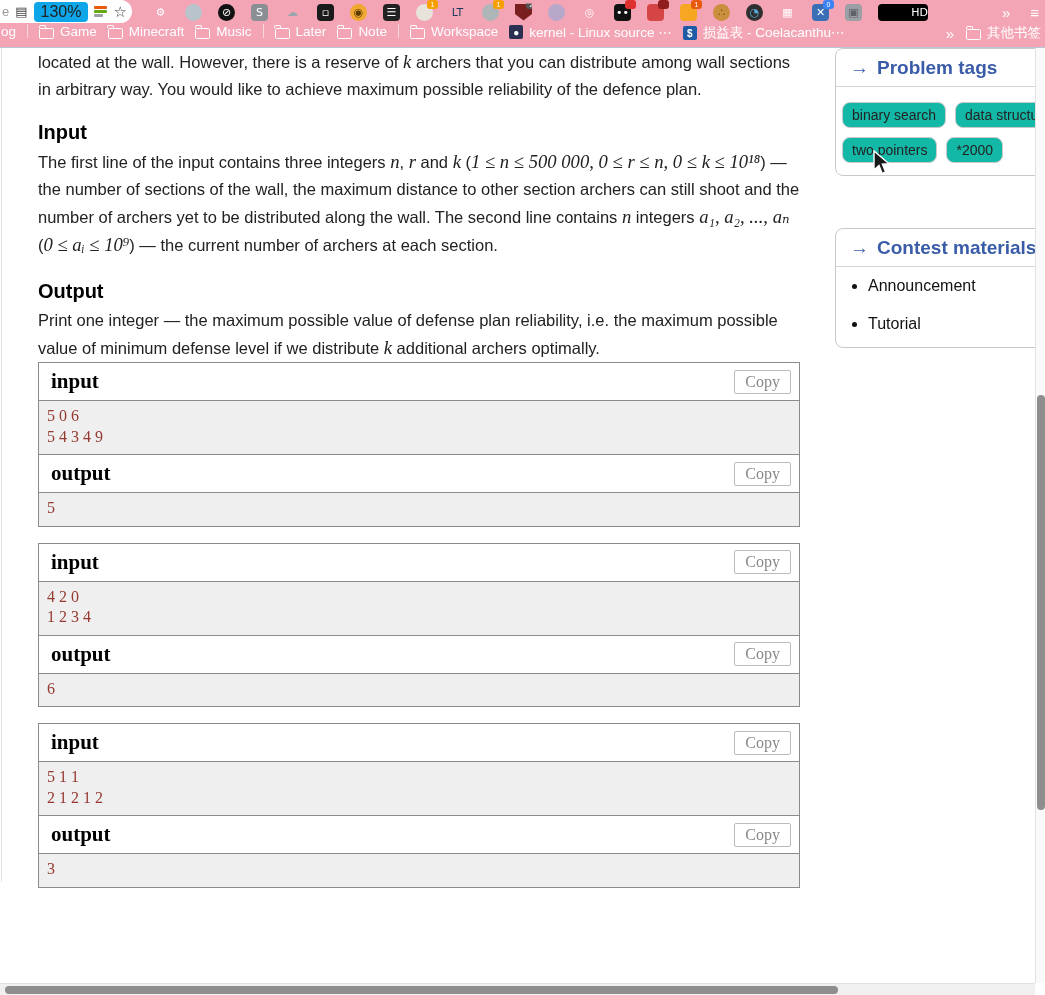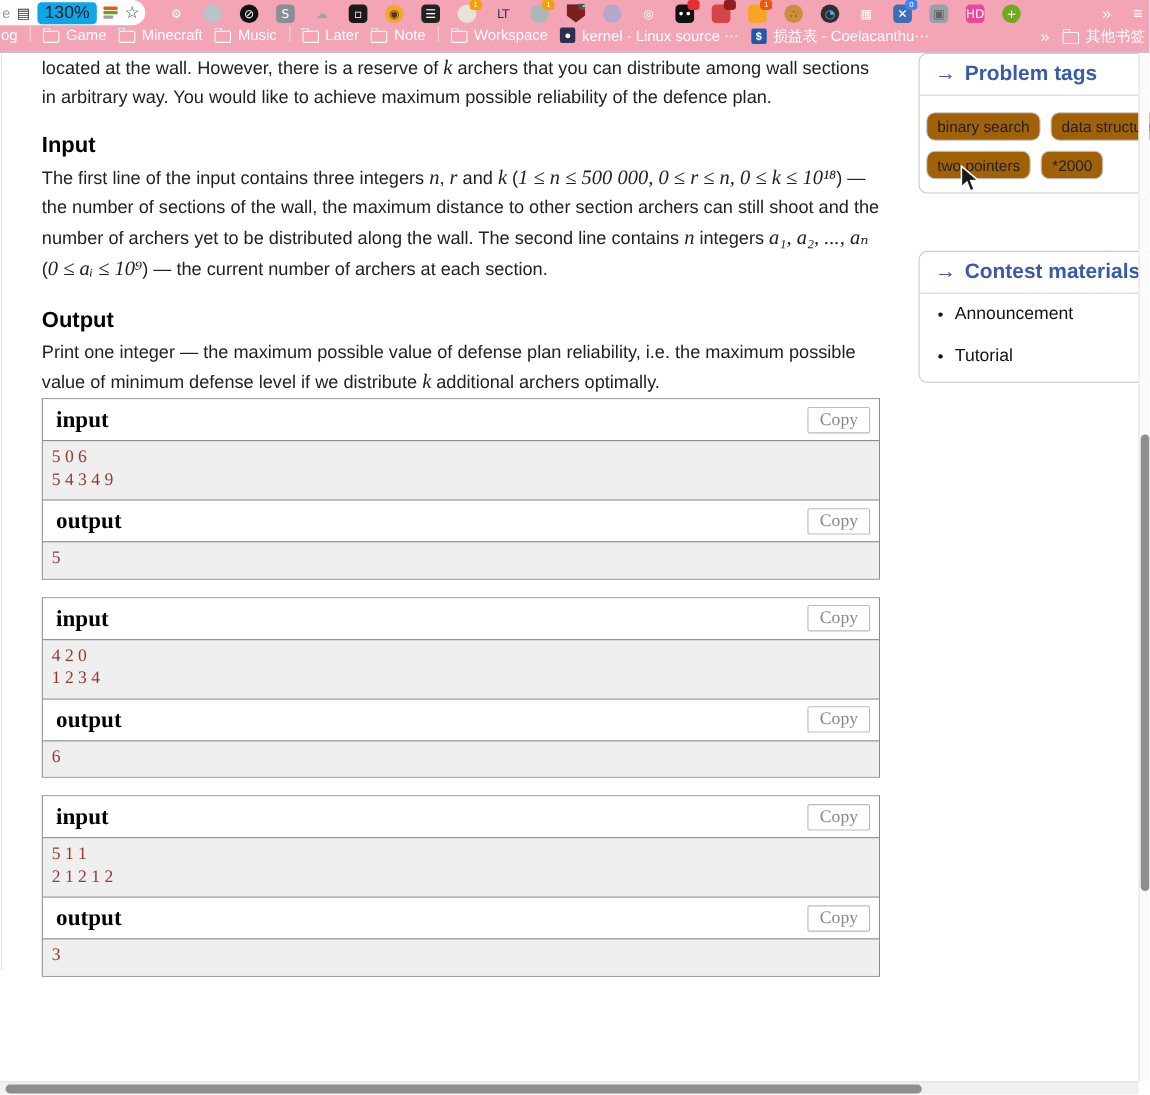--- a/index.html
+++ b/index.html
@@ -61,21 +61,21 @@
   .copybtn{font-family:"Liberation Serif","DejaVu Serif",serif;font-size:16px;color:#888;
     border:1px solid #bbb;border-radius:2px;background:#fff;padding:2px 10px;cursor:pointer;}
   .spre{background:#efefef;padding:5px 10px 7px 8px;font-family:"Liberation Serif","DejaVu Serif",serif;
     font-size:16px;line-height:20.5px;color:#963a31;white-space:pre;}
   
   .sidebox{position:absolute;left:835px;width:240px;border:1px solid #c9c9c9;border-radius:8px;
     background:#fff;box-sizing:border-box;}
   .sb-caption{display:flex;gap:8px;align-items:baseline;padding:8px 14px 7px 14px;
     border-bottom:1px solid #d5d5d5;color:#3a5ca8;font-weight:bold;font-size:19px;}
   .tagswrap{display:flex;flex-wrap:wrap;gap:9px;padding:15px 6px 12px 6px;}
-  .tag{border:1px solid #c9c9c9;border-radius:8px;background:#a16207;color:#222;
+  .tag{border:1px solid #c9c9c9;border-radius:8px;background:#14b8a6;color:#222;
     font-size:14px;padding:4px 9px;white-space:nowrap;cursor:pointer;}
   .cm-list{margin:10px 0 14px 0;padding-left:32px;font-size:16px;color:#111;}
   .cm-list li{margin:9px 0 20px 0;}
   .cm-list li:last-child{margin-bottom:12px;}
   
   .vscroll{position:absolute;right:0;top:48px;width:10px;height:935px;background:#fafafa;border-left:1px solid #e3e3e3;box-sizing:border-box;}
   .vthumb{position:absolute;left:1px;width:8px;top:347px;height:415px;background:#8e8e8e;border-radius:4px;}
   .hscroll{position:absolute;left:0;bottom:0;height:12px;width:1035px;background:#f0f0f0;border-top:1px solid #e3e3e3;box-sizing:border-box;}
   .hthumb{position:absolute;top:2px;left:5px;width:833px;height:8px;background:#8e8e8e;border-radius:4px;}
   
@@ -123,21 +123,21 @@
           <span class="badge" style="background: rgb(143, 29, 29);"></span>
         </span>
         <span class="tbicon round" style="background: rgb(246, 166, 35); color: rgb(255, 255, 255);">
           <span class="badge" style="background: rgb(232, 89, 12);">1</span>
         </span>
         <span class="tbicon circle" style="background: rgb(201, 143, 61); color: rgb(122, 82, 20);">∴</span>
         <span class="tbicon circle" style="background: rgb(47, 47, 47); color: rgb(90, 167, 224);">◔</span>
         <span class="tbicon " style="background: transparent; color: rgb(255, 255, 255);">▦</span>
         <span class="tbicon round" style="background: rgb(59, 111, 181); color: rgb(255, 255, 255);">✕<span class="badge" style="background: rgb(59, 130, 246);">0</span></span>
         <span class="tbicon round" style="background: rgb(154, 160, 166); color: rgb(95, 99, 104);">▣</span>
-        <span class="tbicon round" style="background: #ec4899; color: rgb(255, 255, 255);">HD</span>
+        <span class="tbicon round" style="background: #000000; color: rgb(255, 255, 255); padding-left: 33px;">HD</span>
         <span class="tbicon circle" style="background: rgb(111, 170, 31); color: rgb(255, 255, 255);">+</span>
       </div>
     <div class="right-ics">
       <span class="chev">»</span>
       <span class="hamb">≡</span>
     </div>
   </div>
   <div class="bmrow">
     <span>og</span>
       <span class="bsep"></span>

